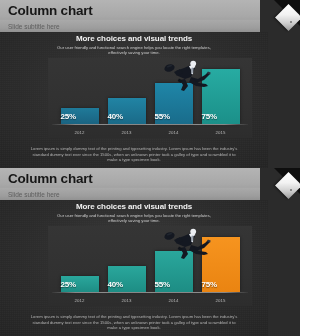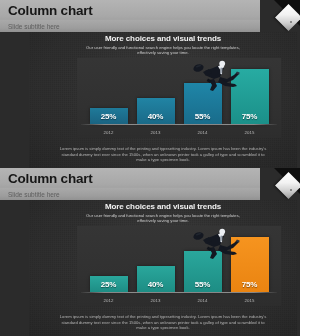--- a/index.html
+++ b/index.html
@@ -106,21 +106,20 @@
     background: #6e6e6e;
   }
 
   
   .canvas {
     position: relative;
     width: 268px;
     height: 136px;
     background:
       radial-gradient(ellipse at 50% 40%, #3a3a3a 0%, #2e2e2e 45%, #232323 100%);
-    margin-left: 29px;
   }
   .canvas::after {
     content: "";
     position: absolute;
     inset: 0;
     background-image:
       repeating-linear-gradient(0deg, rgba(255,255,255,0.012) 0px, rgba(255,255,255,0.012) 1px, rgba(0,0,0,0.012) 1px, rgba(0,0,0,0.012) 2px),
       repeating-linear-gradient(90deg, rgba(255,255,255,0.012) 0px, rgba(255,255,255,0.012) 1px, rgba(0,0,0,0.012) 1px, rgba(0,0,0,0.012) 2px);
     pointer-events: none;
   }
@@ -194,21 +193,21 @@
     align-items: center;
     justify-content: flex-end;
     height: 100%;
   }
   .bar {
     position: relative;
     width: 38px;
     border-radius: 0;
     display: flex;
     align-items: flex-end;
-    justify-content: center;
+    justify-content: flex-start;
     box-shadow: 0 0 3px rgba(0,0,0,0.45);
   }
   .bar-value {
     font-size: 8px;
     font-weight: bold;
     color: #ffffff;
     padding-bottom: 3px;
     text-shadow: 0 1px 1px rgba(0,0,0,0.45);
     letter-spacing: -0.2px;
   }

